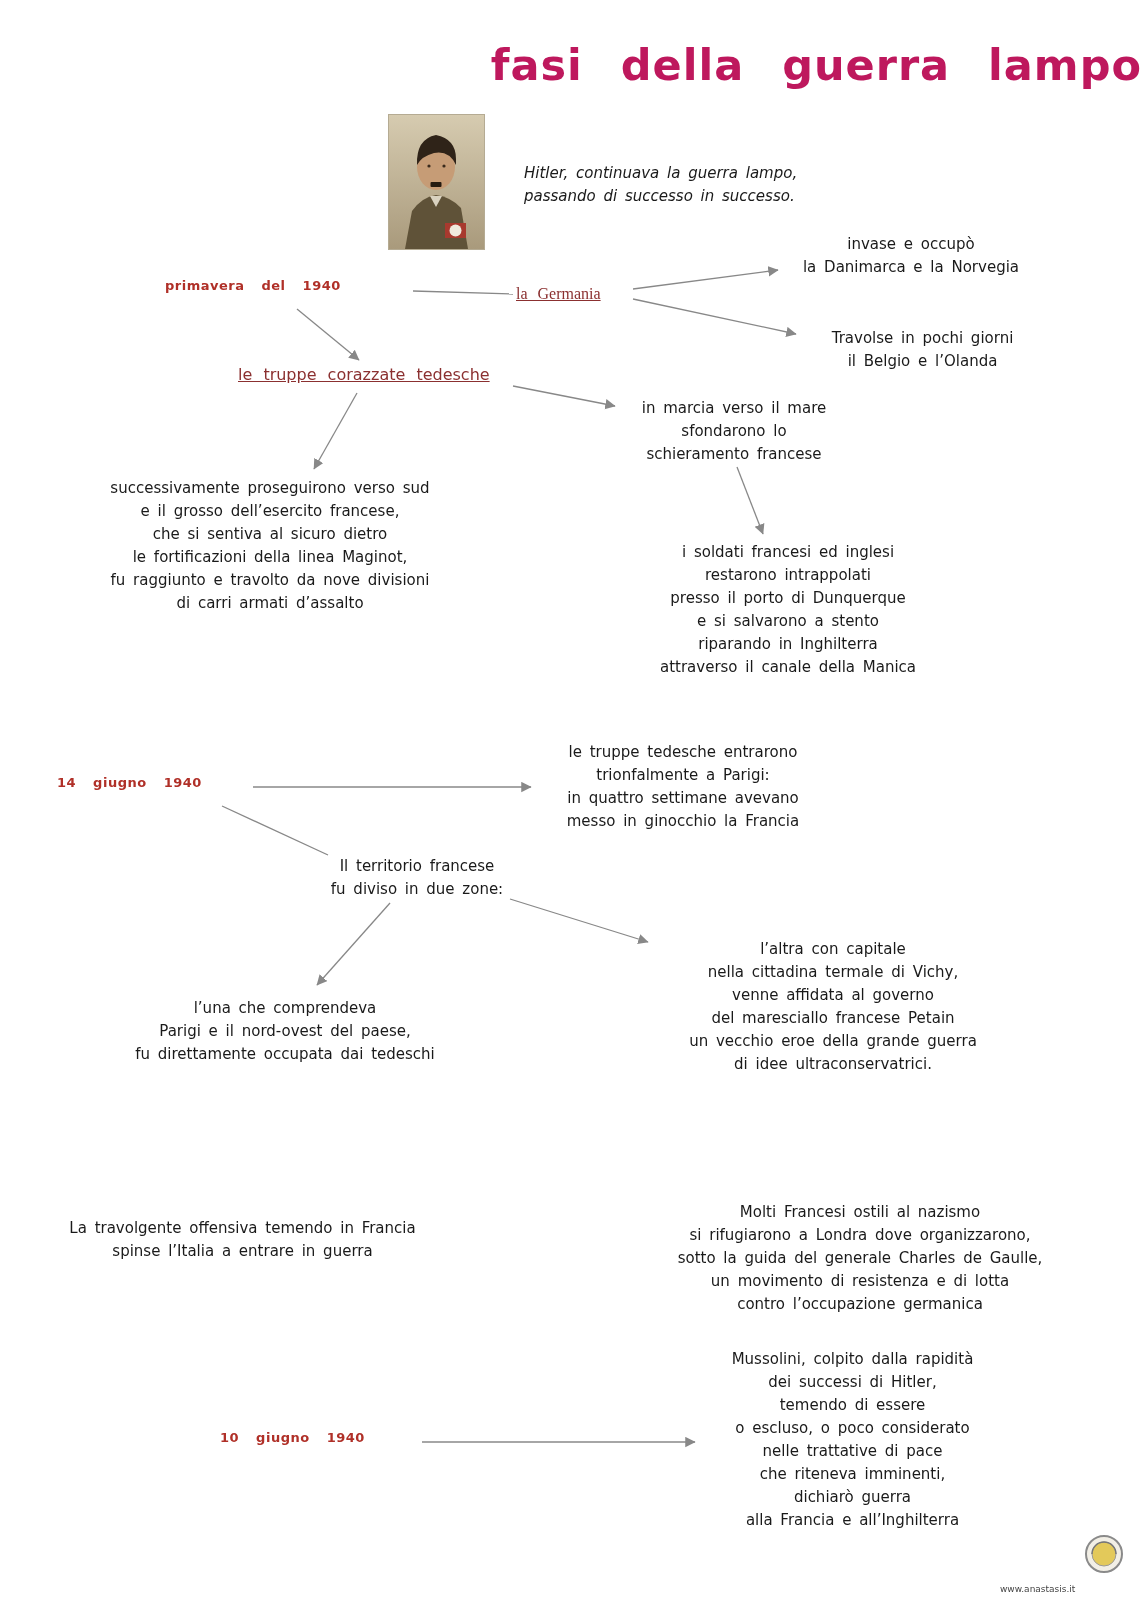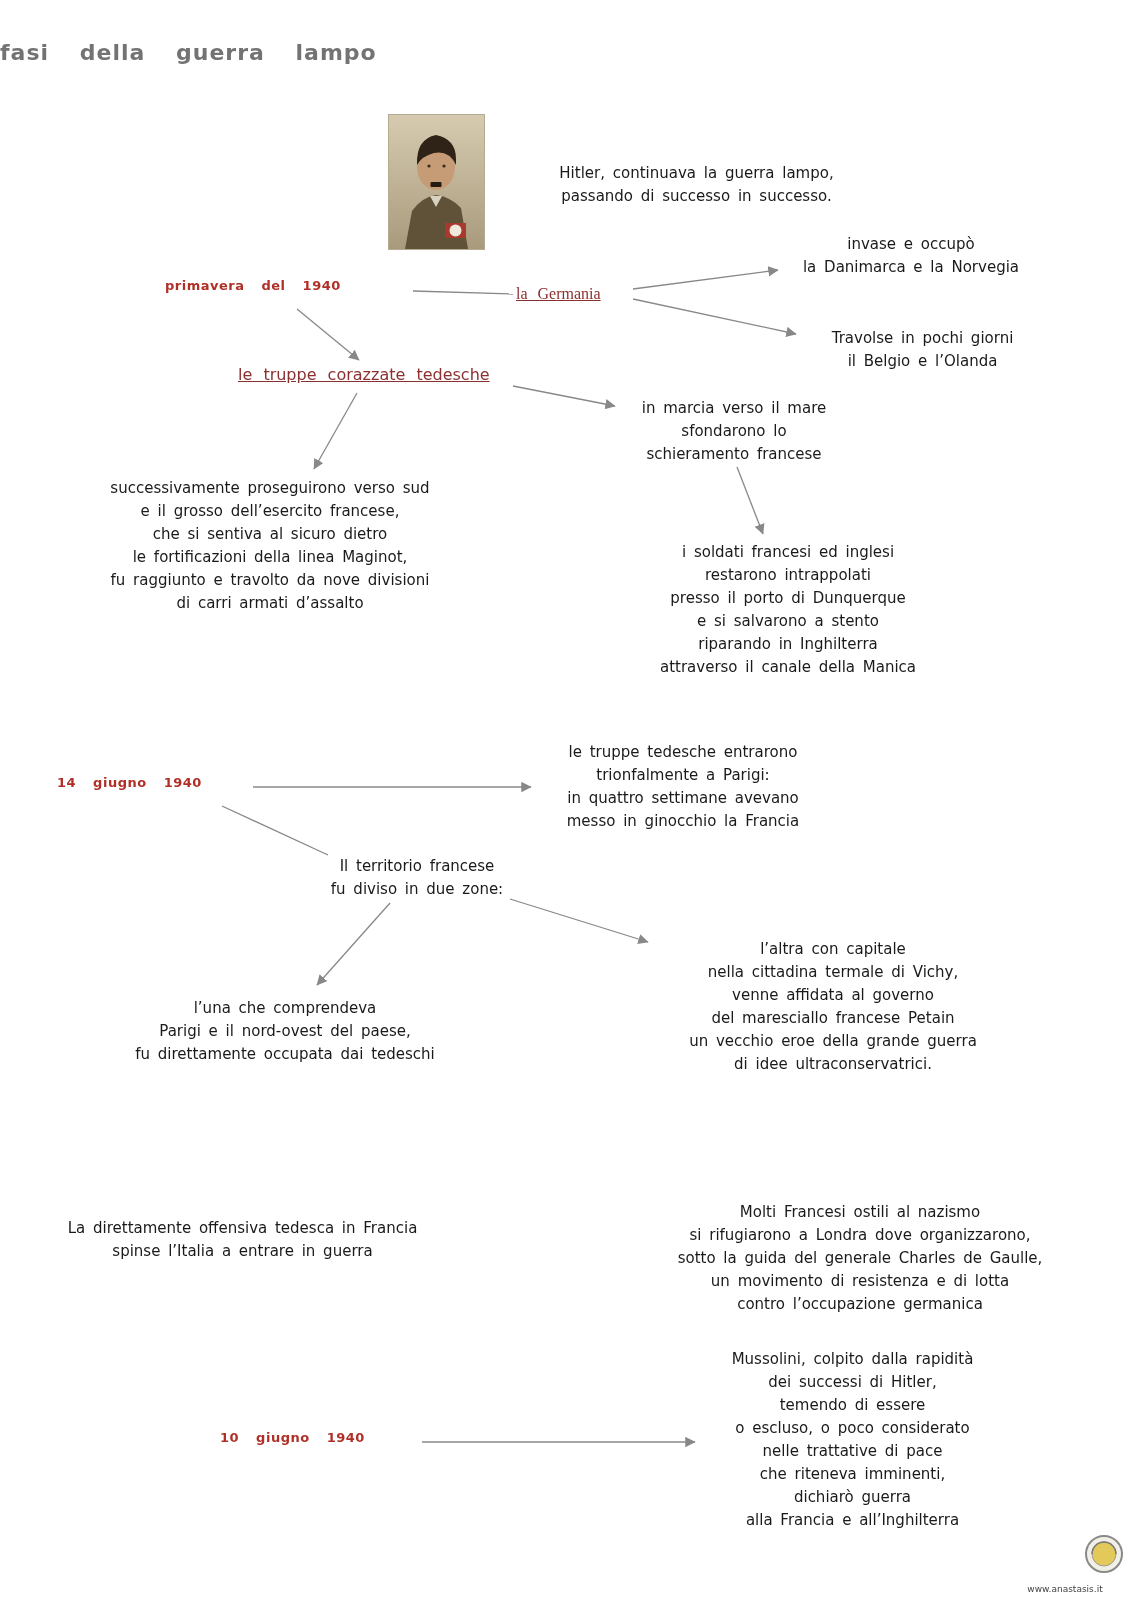--- a/index.html
+++ b/index.html
@@ -10,26 +10,26 @@
     background: #ffffff;
     font-family: "DejaVu Sans", sans-serif;
     color: #1a1a1a;
     overflow: hidden;
   }
   .title {
     position: absolute;
     top: 40px;
     left: 0;
     width: 100%;
-    text-align: left;
+    text-align: right;
     font-weight: bold;
-    font-size: 22px;
+    font-size: 43px;
     letter-spacing: 1px;
     word-spacing: 22px;
-    color: #737373;
+    color: #be185d;
   }
   .node {
     position: absolute;
     font-size: 15px;
     line-height: 23px;
     white-space: pre-line;
     text-align: center;
     word-spacing: 3px;
   }
   .date {
@@ -66,25 +66,25 @@
     position: absolute;
     left: 1084px; top: 1534px;
     width: 40px; height: 40px;
   }
   .watermark {
     position: absolute;
     left: 1000px; top: 1584px;
     width: 130px;
     font-size: 9px;
     color: #444444;
-    text-align: center;
+    text-align: left;
   }
 
   
-  #caption     { left: 524px;  top: 162px;  width: 345px; text-align: center; }
+  #caption     { left: 524px;  top: 162px;  width: 345px; text-align: left; font-style: italic; }
   #primavera   { left: 165px;  top: 278px; }
   #germania    { left: 516px;  top: 285px; font-family: Liberation Serif, serif; }
   #danimarca   { left: 778px;  top: 233px;  width: 266px; }
   #belgio      { left: 800px;  top: 327px;  width: 245px; }
   #truppe      { left: 238px;  top: 365px; }
   #mare        { left: 614px;  top: 397px;  width: 240px; }
   #sud         { left: 70px;   top: 477px;  width: 400px; }
   #dunquerque  { left: 633px;  top: 541px;  width: 310px; }
   #giugno14    { left: 57px;   top: 775px; }
   #parigi      { left: 533px;  top: 741px;  width: 300px; }
@@ -186,21 +186,21 @@
 nella cittadina termale di Vichy,
 venne affidata al governo
 del maresciallo francese Petain
 un vecchio eroe della grande guerra
 di idee ultraconservatrici.</div>
   <div id="gaulle" class="node">Molti Francesi ostili al nazismo
 si rifugiarono a Londra dove organizzarono,
 sotto la guida del generale Charles de Gaulle,
 un movimento di resistenza e di lotta
 contro l’occupazione germanica</div>
-  <div id="italia" class="node">La direttamente offensiva tedesca in Francia
+  <div id="italia" class="node">La travolgente offensiva temendo in Francia
 spinse l’Italia a entrare in guerra</div>
   <div id="mussolini" class="node">Mussolini, colpito dalla rapidità
 dei successi di Hitler,
 temendo di essere
 o escluso, o poco considerato
 nelle trattative di pace
 che riteneva imminenti,
 dichiarò guerra
 alla Francia e all’Inghilterra</div>
 

